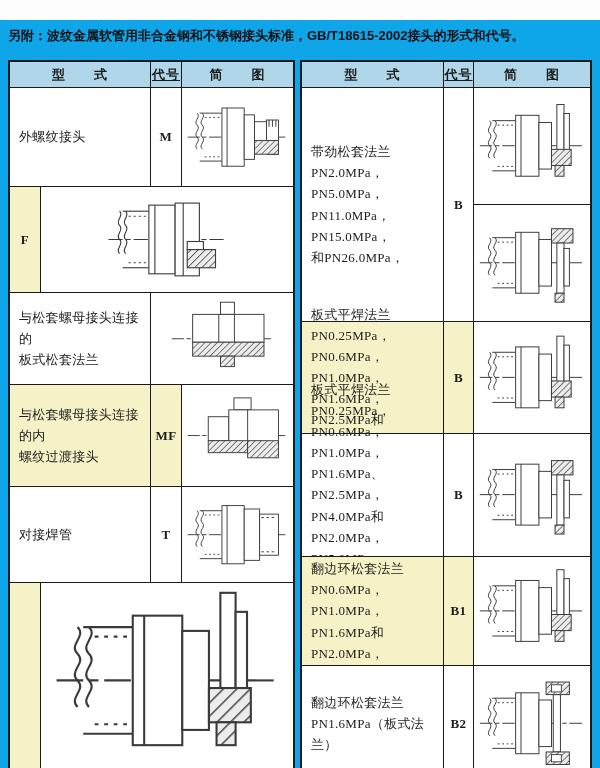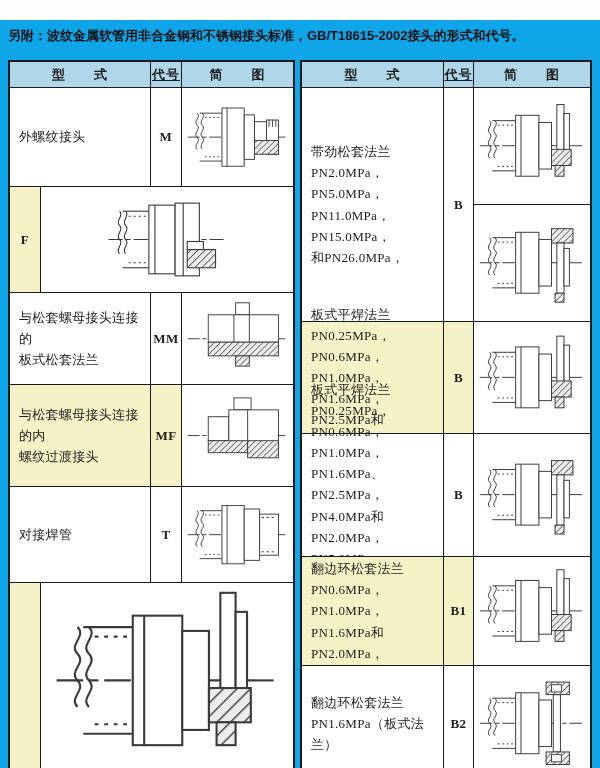--- a/index.html
+++ b/index.html
@@ -142,21 +142,20 @@
                   <rect x="80" y="58" width="28" height="18" fill="url(#hatch)" stroke="#3a3a3a" stroke-width="1.1"></rect>
                 </svg>
               </div>
             </div>
           </div>
           <div class="trow" style="height: 92px; min-height: 92px;">
             <div class="td type">
               <span class="type-text">与松套螺母接头连接的
 板式松套法兰</span>
             </div>
-            <div class="td code">MM</div>
             <div class="td diag">
               <div class="subdiag">
                 <svg viewBox="0 0 120 96" preserveAspectRatio="xMidYMid meet">
                   <line x1="2" y1="48" x2="118" y2="48" stroke="#3a3a3a" stroke-width="1.1" stroke-dasharray="14 3 5 3"></line>
                   <rect x="58" y="6" width="16" height="14" fill="#fff" stroke="#3a3a3a" stroke-width="1.1"></rect>
                   <rect x="26" y="20" width="82" height="32" fill="#fff" stroke="#3a3a3a" stroke-width="1.1"></rect>
                   <line x1="56" y1="20" x2="56" y2="52" stroke="#3a3a3a" stroke-width="1.1"></line>
                   <line x1="74" y1="20" x2="74" y2="52" stroke="#3a3a3a" stroke-width="1.1"></line>
                   <rect x="26" y="52" width="82" height="16" fill="url(#hatch)" stroke="#3a3a3a" stroke-width="1.1"></rect>
                   <rect x="58" y="68" width="16" height="12" fill="url(#hatch)" stroke="#3a3a3a" stroke-width="1.1"></rect>

